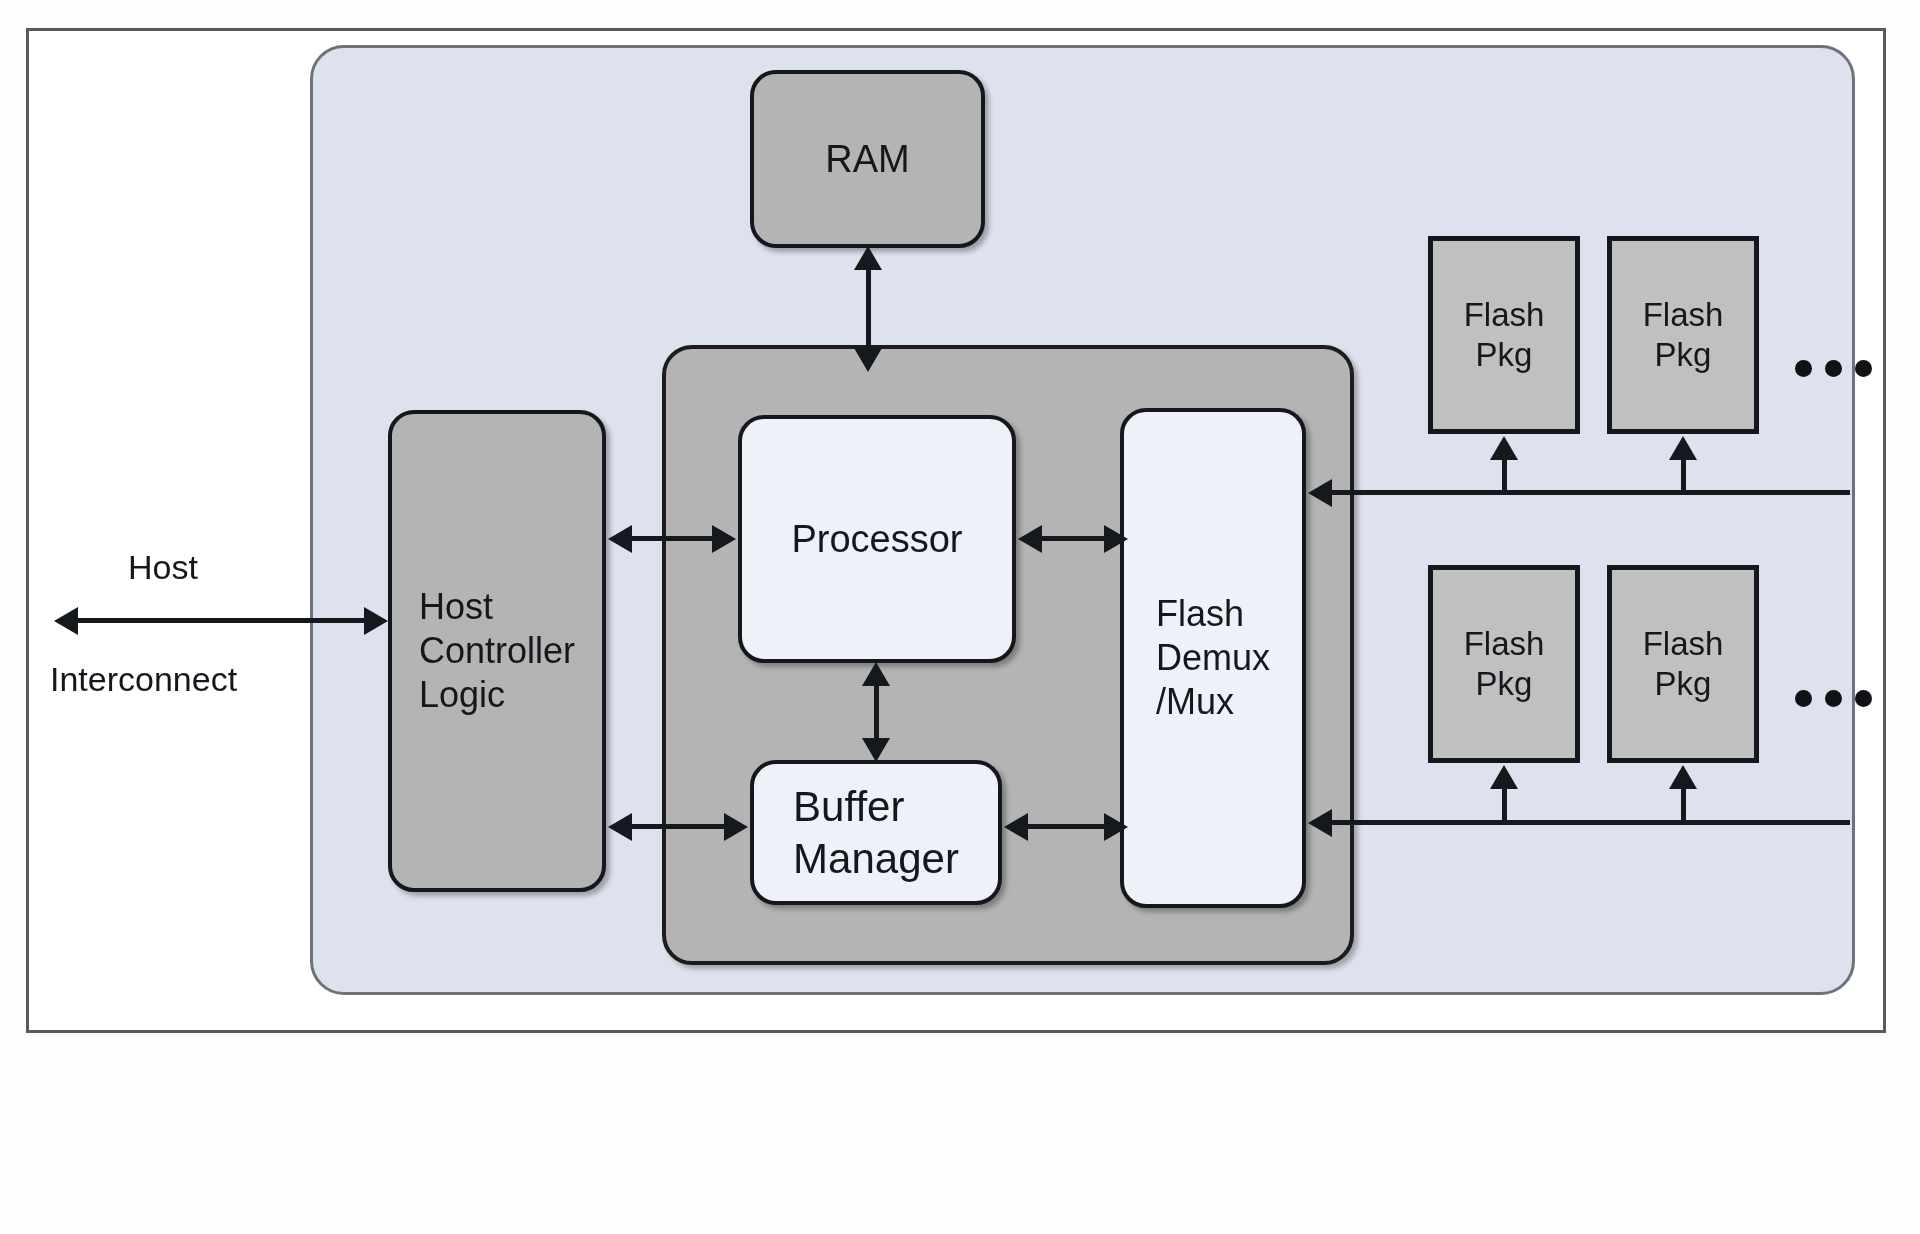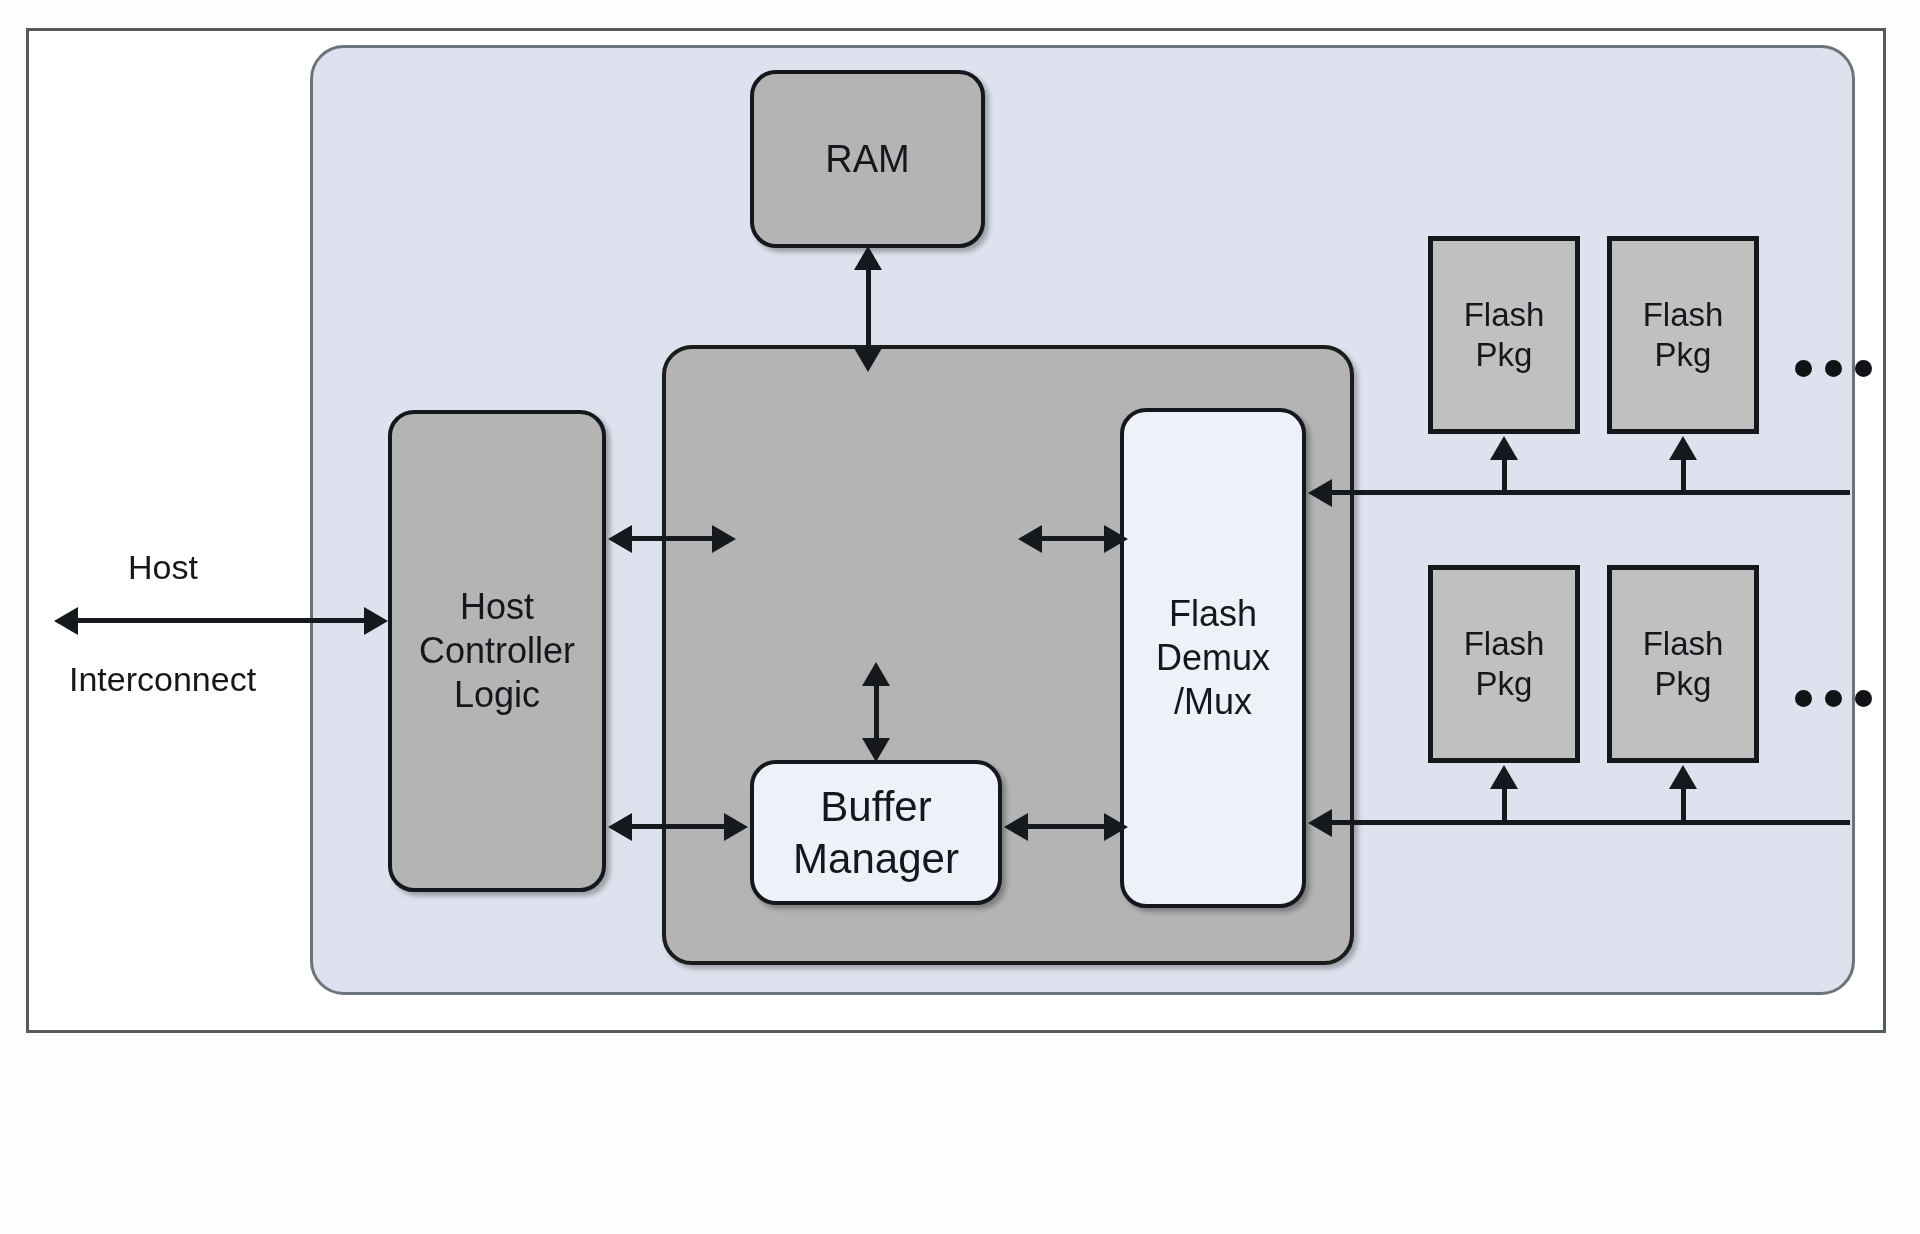--- a/index.html
+++ b/index.html
@@ -72,21 +72,21 @@
   }
 
   
   .blk {
     position: absolute;
     box-sizing: border-box;
     border: 4px solid #14181d;
     display: flex;
     align-items: center;
     justify-content: center;
-    text-align: center;
+    text-align: left;
     line-height: 1.22;
     color: #15171c;
     box-shadow: 4px 4px 5px rgba(0,0,0,0.3);
   }
   .blk-gray  { background: #b4b4b4; }
   .blk-light { background: #eef1f8; }
 
   .ram {
     left: 750px;  top: 70px;  width: 235px; height: 178px;
     border-radius: 26px;
@@ -160,21 +160,21 @@
   .arrow-d { border-left: 14px solid transparent; border-right: 14px solid transparent; border-top: 24px solid #15181d; }
 
   
   .host-label {
     position: absolute;
     font-size: 34px;
     color: #15171c;
     white-space: nowrap;
   }
   .host-top  { left: 128px; top: 548px; }
-  .host-bot  { left: 69px;  top: 660px; }
+  .host-bot  { left: 50px;  top: 660px; }
 
   
   .caption {
     position: absolute;
     left: 0; top: 1095px;
     width: 1920px;
     text-align: center;
     font-family: "Liberation Serif", serif;
     font-size: 50px;
     color: #111111;
@@ -207,20 +207,23 @@
   <div class="arrow arrow-d" style="left:854px; top:348px;"></div>
 
   <div class="blk blk-gray host-iface">
     <div>
       <div>Host</div>
       <div>Controller</div>
       <div>Logic</div>
     </div>
   </div>
 
+  <div class="blk blk-light processor">
+    <span>Processor</span>
+  </div>
 
   <div class="blk blk-light buffer-mgr">
     <div>
       <div>Buffer</div>
       <div>Manager</div>
     </div>
   </div>
 
   <div class="blk blk-light flash-demux">
     <div>

